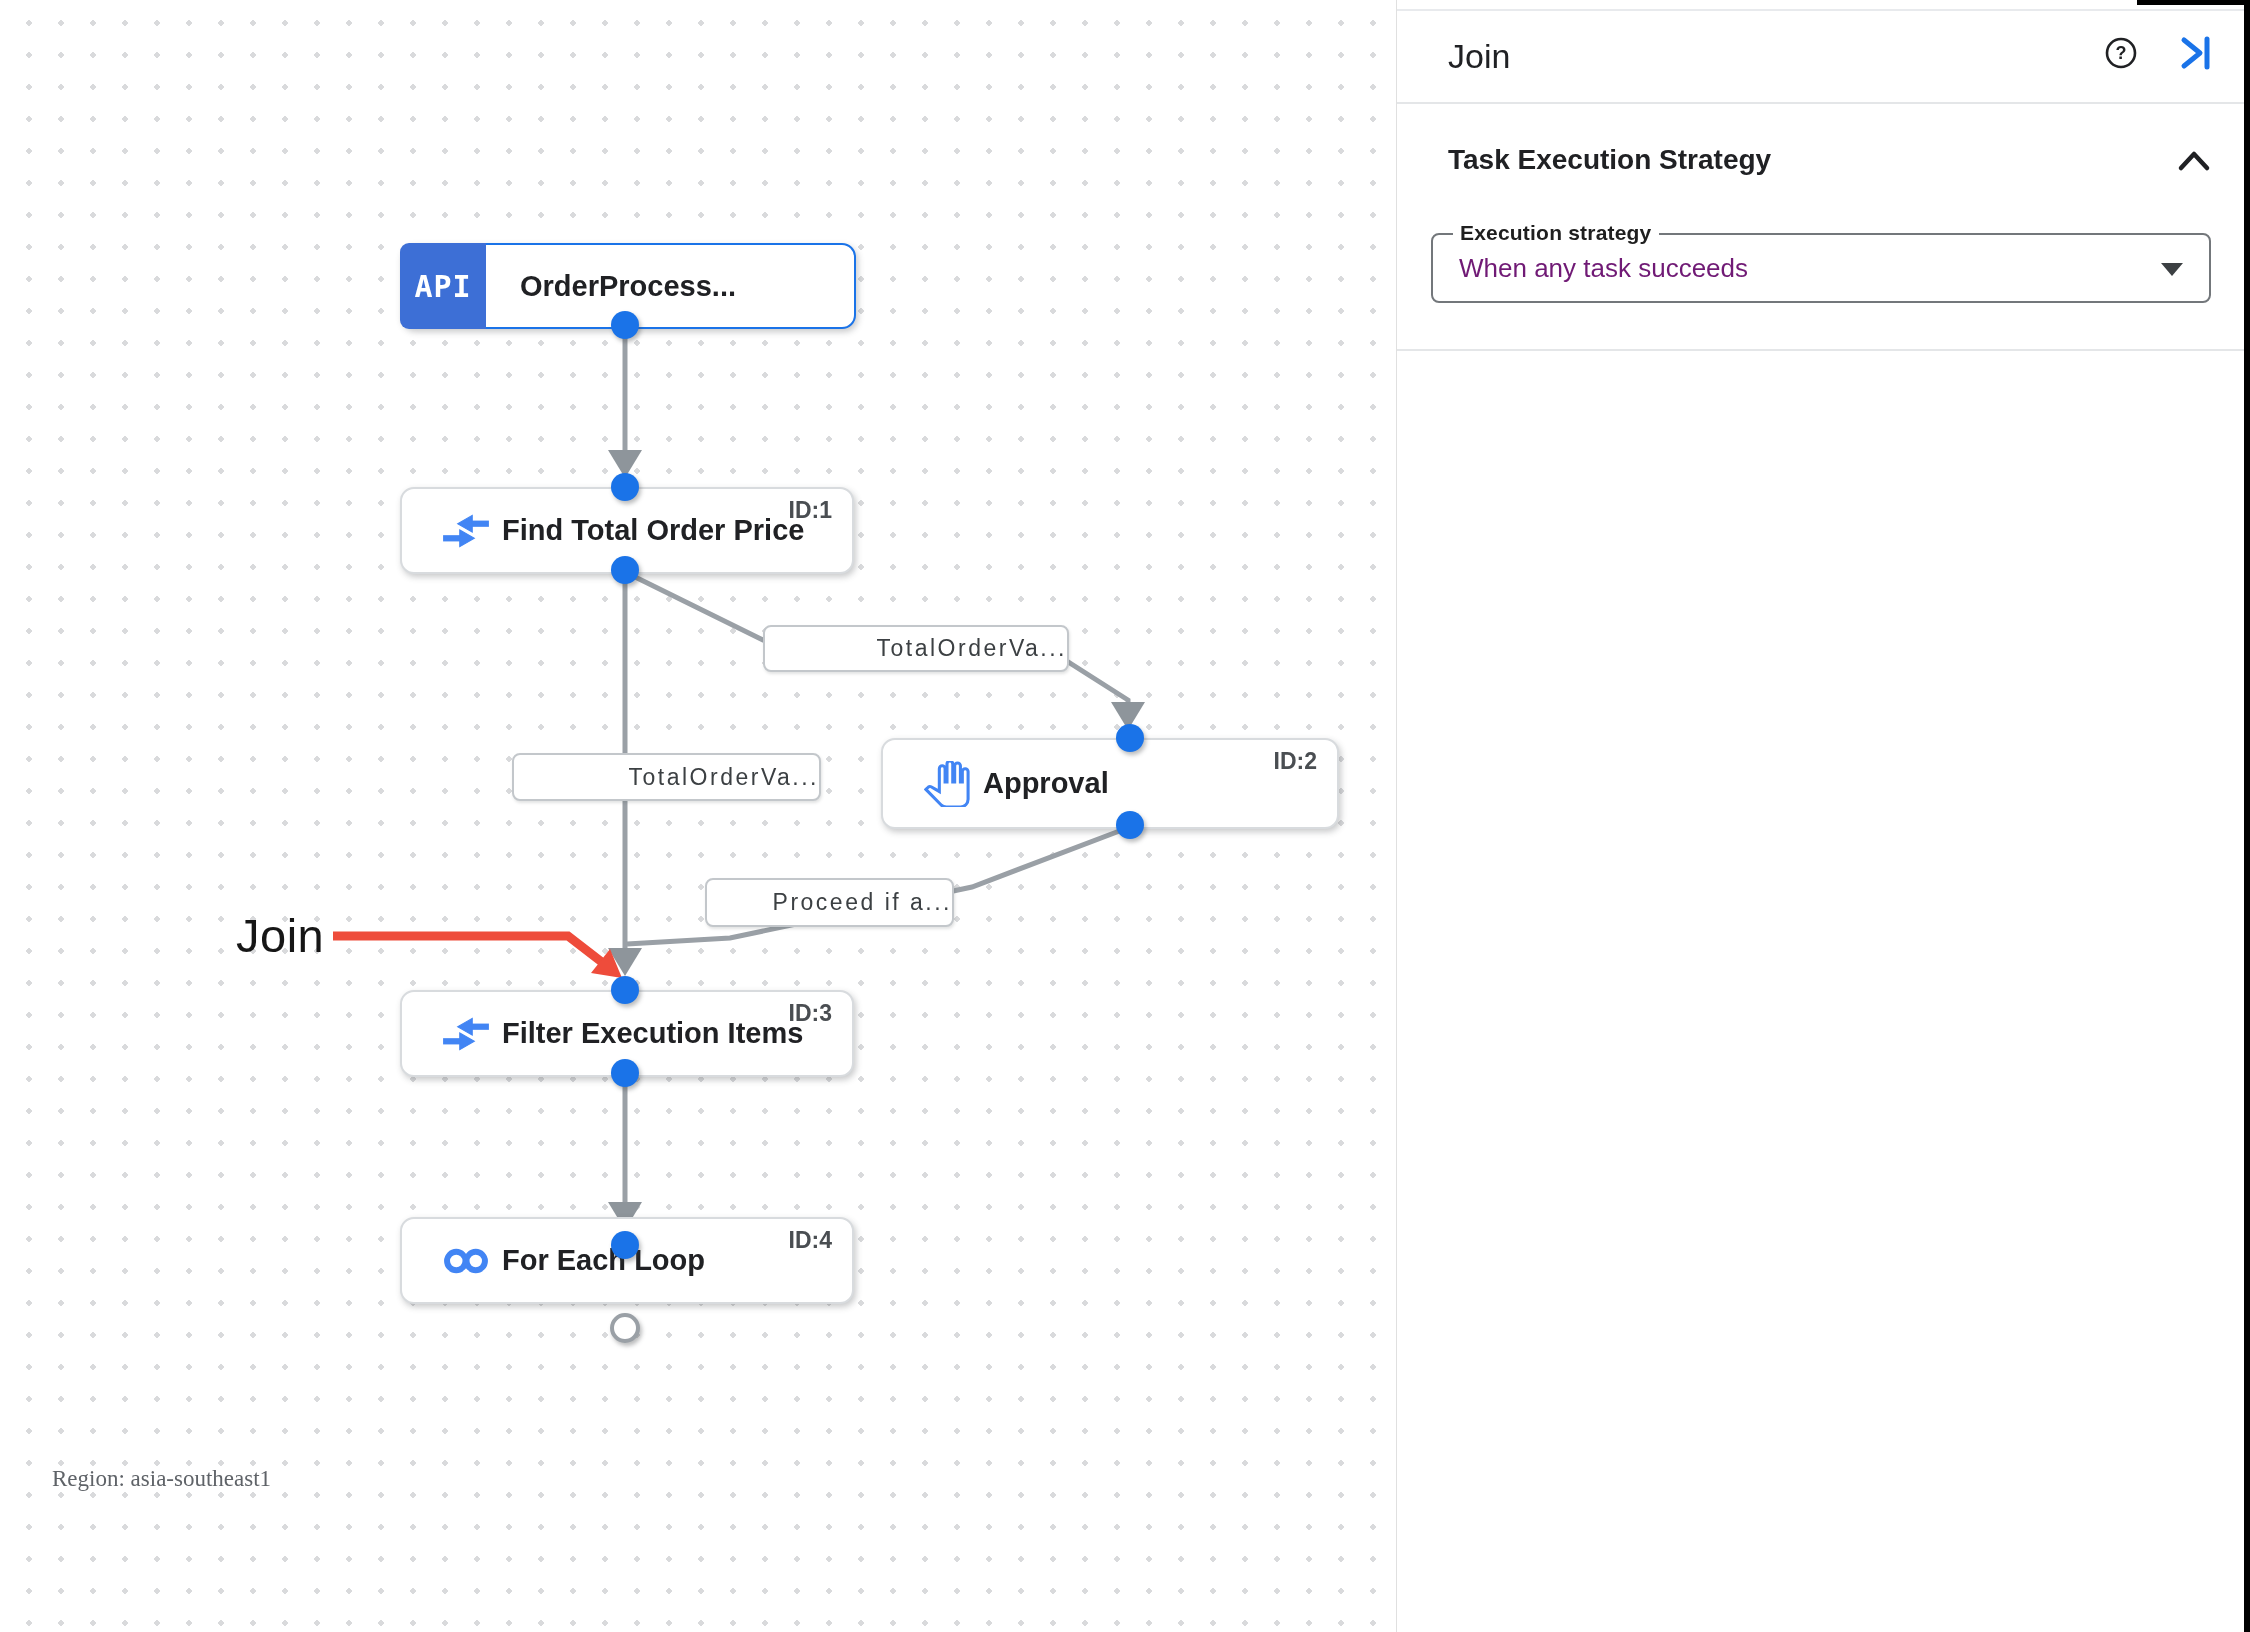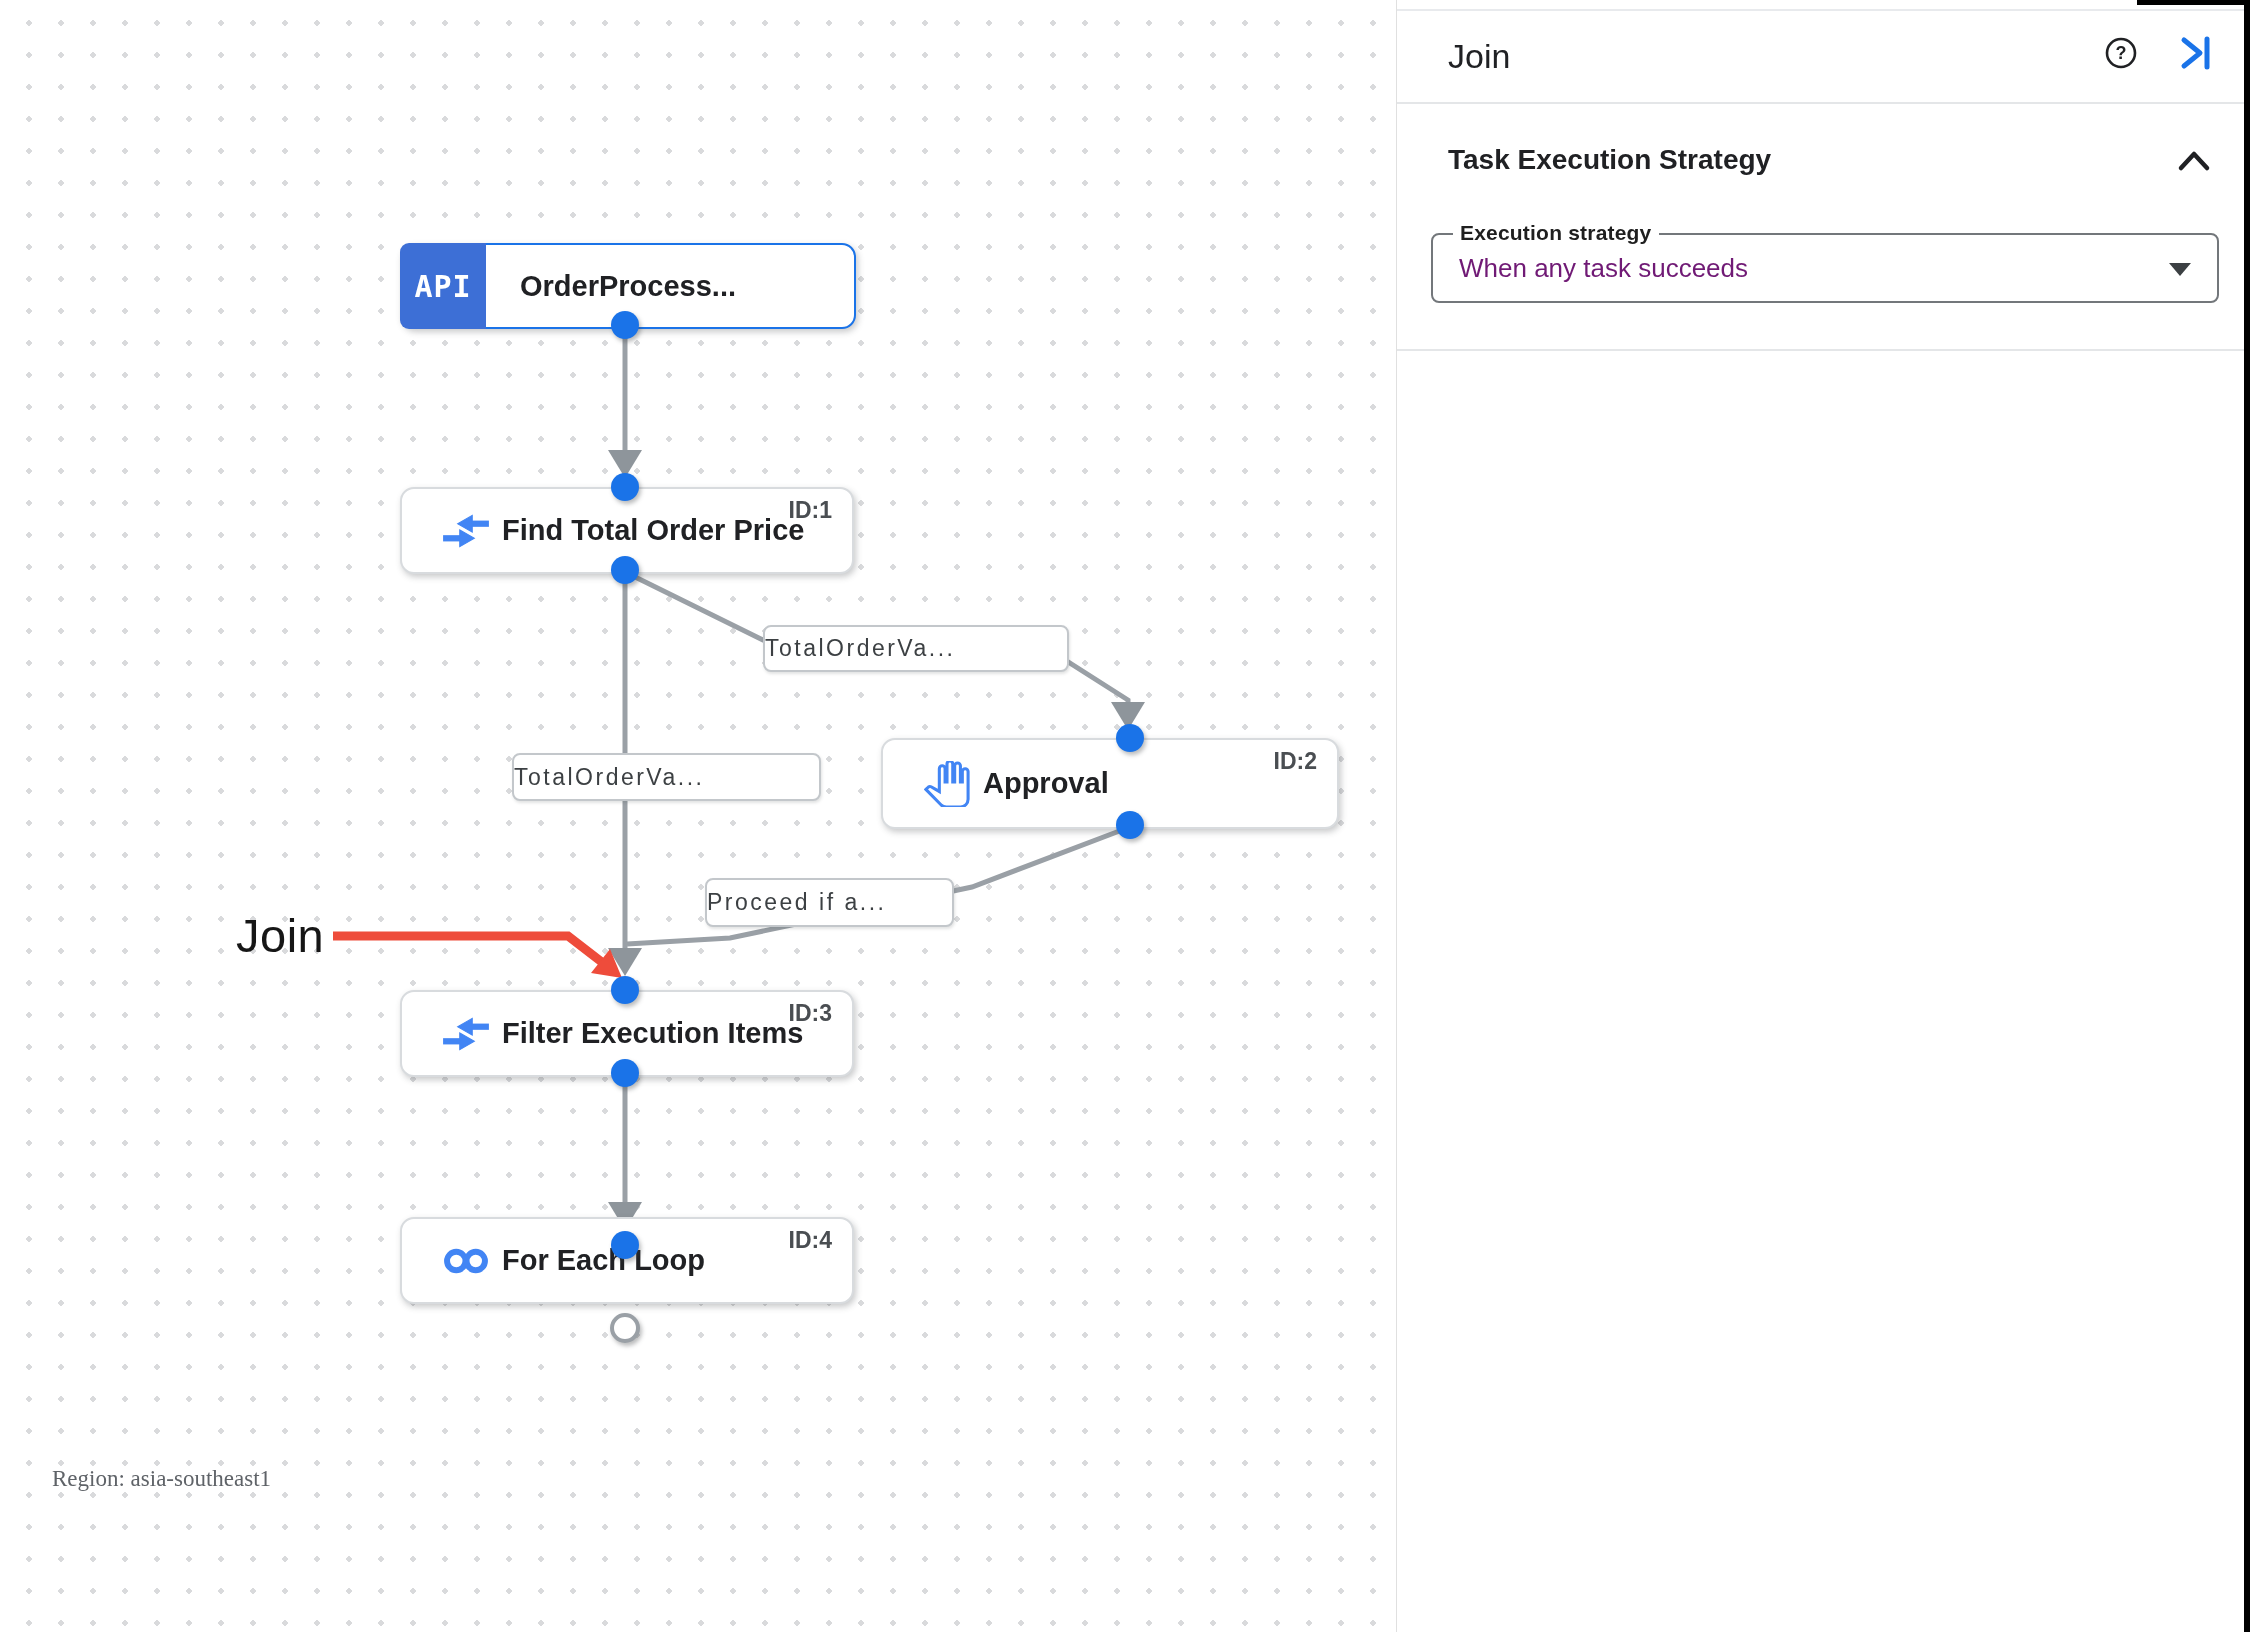--- a/index.html
+++ b/index.html
@@ -29,21 +29,21 @@
     color:#fff;font-family:"DejaVu Sans Mono",monospace;font-weight:700;font-size:30px;letter-spacing:1px;
   }
   .trigger .nlabel{margin-left:118px;}
   .handle{
     position:absolute;width:28px;height:28px;border-radius:50%;background:#1a73e8;
     transform:translate(-50%,-50%);box-shadow:2px 3px 4px rgba(60,64,67,.35);
   }
   .handle.open{background:#fff;border:4px solid #9aa0a6;width:22px;height:22px;}
   .edge-label{
     position:absolute;background:#fff;border:2px solid #c3c7cb;border-radius:8px;
-    display:flex;align-items:center;justify-content:flex-start;
+    display:flex;align-items:center;justify-content:flex-end;
     font-size:23px;letter-spacing:2.5px;color:#3c4043;box-shadow:1px 2px 3px rgba(60,64,67,.15);
   }
   .annotation-text{
     position:absolute;font-size:47px;font-weight:500;color:#161616;letter-spacing:.5px;
   }
   .region{
     position:absolute;left:52px;top:1466px;font-size:23px;color:#5f6368;font-family:Liberation Serif, serif;
   }
   
   .panel{
@@ -54,21 +54,21 @@
   .panel-header{position:absolute;left:0;top:11px;width:100%;height:91px;border-bottom:2px solid #e4e6e8;}
   .panel-title{position:absolute;left:51px;top:26px;font-size:34px;color:#202124;}
   .icon-btn{position:absolute;width:48px;height:48px;top:18px;display:flex;align-items:center;justify-content:center;cursor:pointer;}
   .help-btn{right:106px;}
   .collapse-btn{right:32px;}
   .section-heading{position:absolute;left:51px;top:144px;font-size:28px;font-weight:700;color:#202124;}
   .section-chevron{position:absolute;right:40px;top:148px;width:34px;height:26px;cursor:pointer;}
   .section-divider{position:absolute;left:0;top:349px;width:100%;height:2px;background:#e4e6e8;}
   .field{
     position:absolute;left:34px;top:233px;width:776px;height:66px;
-    border:2px solid #73777b;border-radius:8px;cursor:pointer;background:#fff;padding-left:8px;
+    border:2px solid #73777b;border-radius:8px;cursor:pointer;background:#fff;
   }
   .field-label{
     position:absolute;left:20px;top:-14px;background:#fff;padding:0 7px;
     font-size:21px;font-weight:700;color:#1f1f1f;letter-spacing:.2px;
   }
   .field-value{position:absolute;left:26px;top:0;height:100%;display:flex;align-items:center;font-size:26px;color:#701a75;}
   .field-caret{
     position:absolute;right:26px;top:28px;width:0;height:0;
     border-left:11px solid transparent;border-right:11px solid transparent;border-top:13px solid #3c4043;
   }

